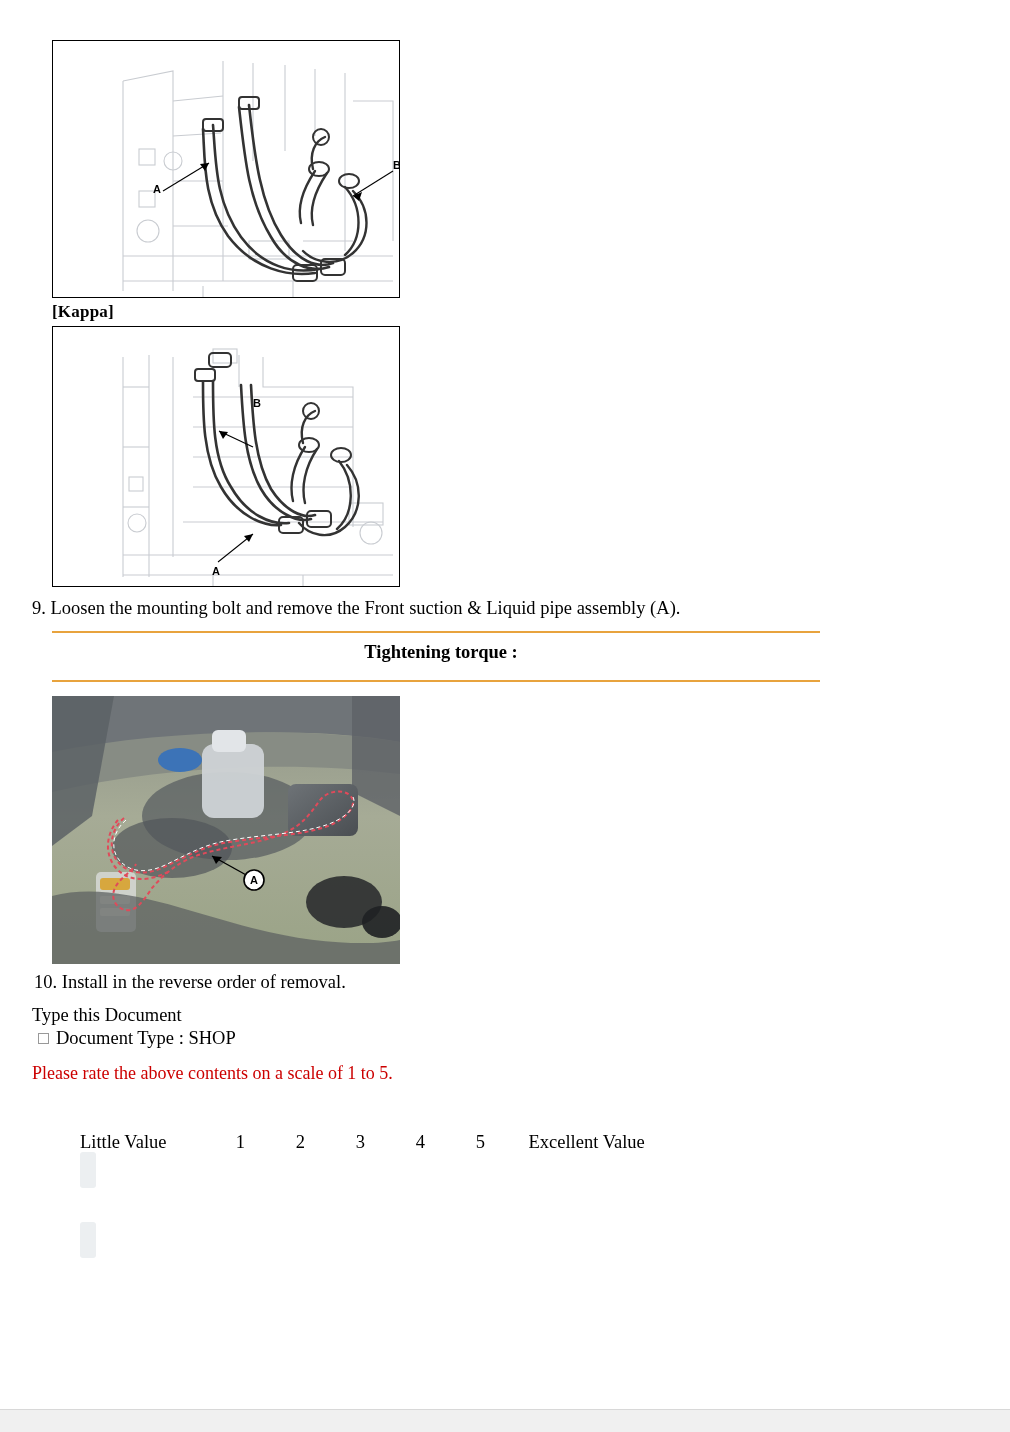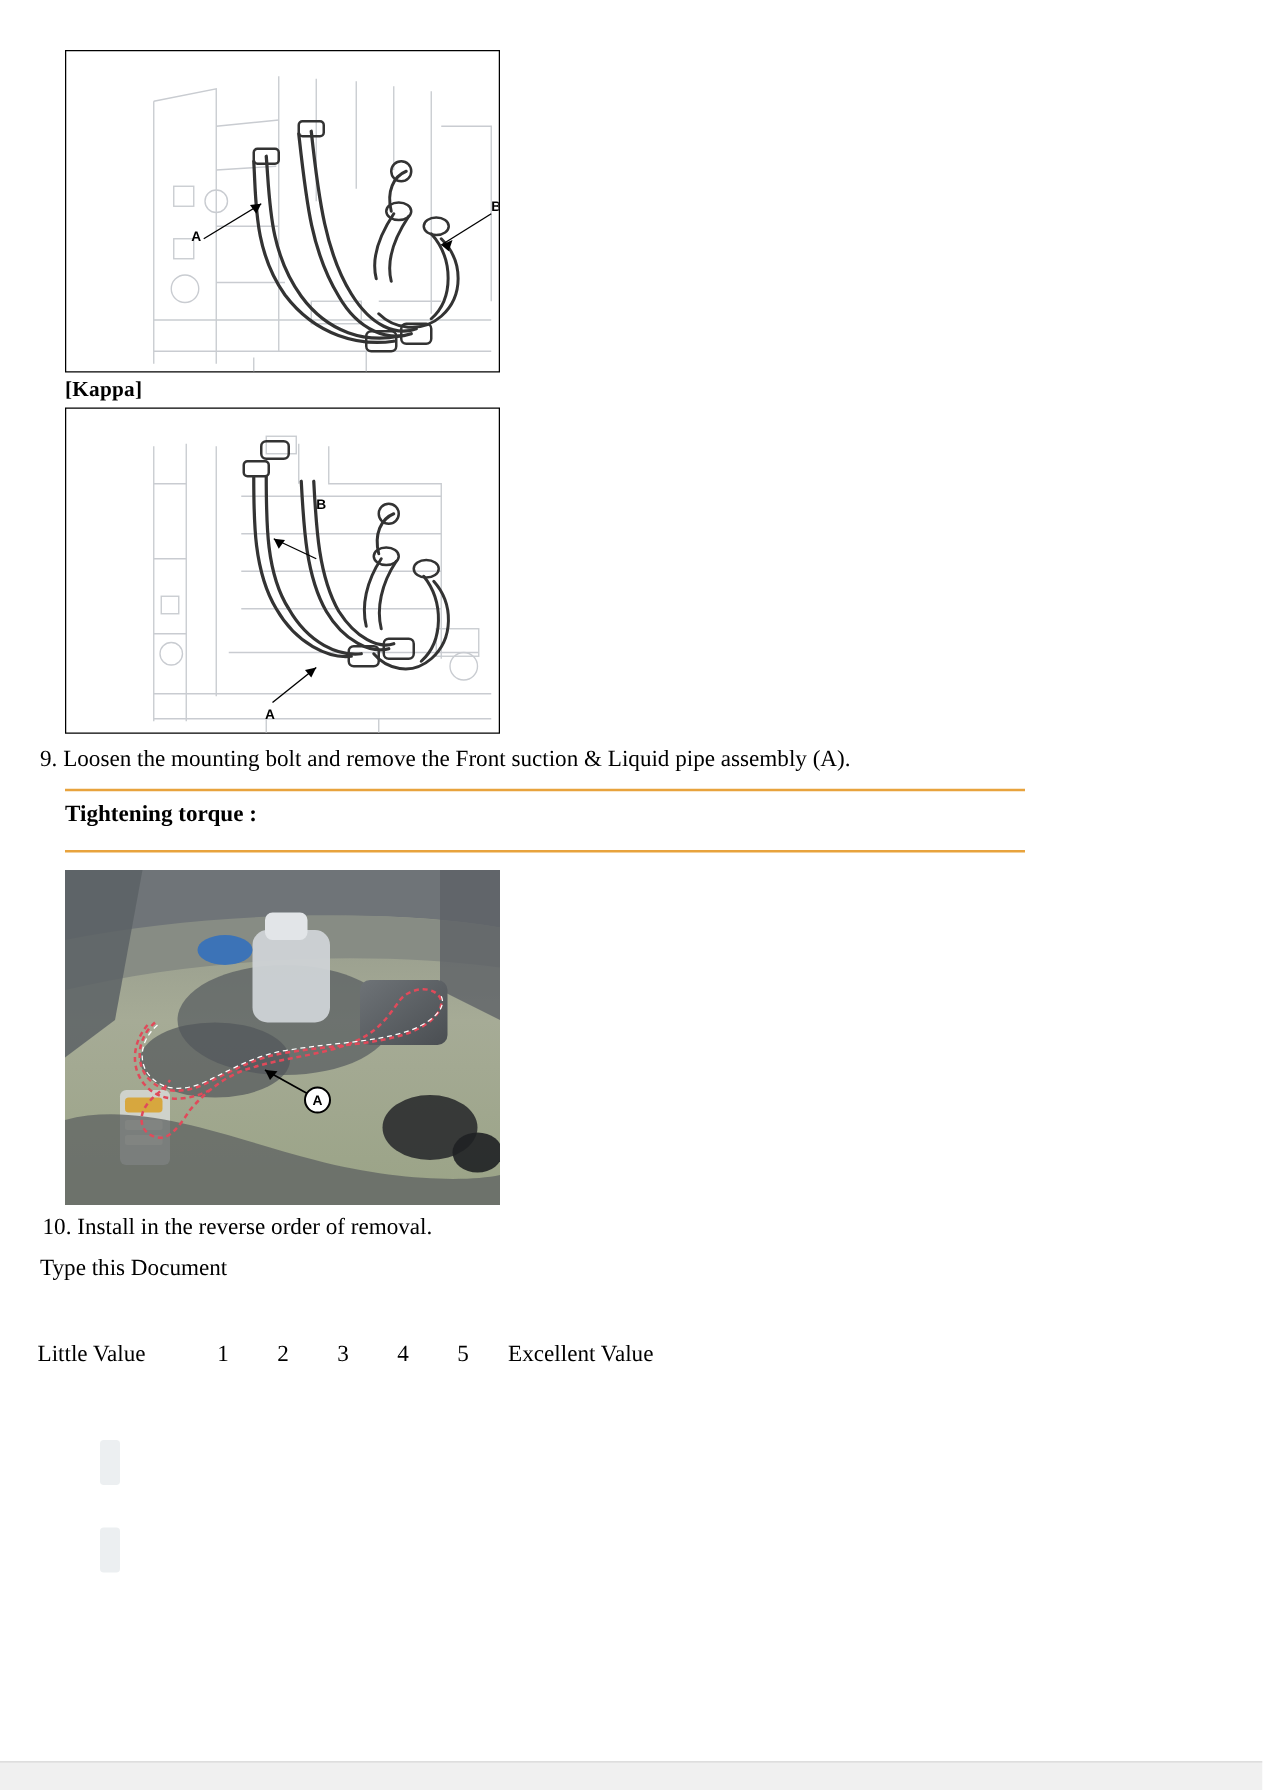--- a/index.html
+++ b/index.html
@@ -60,20 +60,21 @@
   
   .rule {
     border: none;
     border-top: 2px solid #e8a33d;
     margin: 10px 0 0 22px;
     width: 768px;
   }
   .torque {
     margin-left: 22px;
     padding: 7px 0 6px 0;
+    text-align: center;
   }
   .torque .t-title {
     font-weight: bold;
     font-size: 18.5px;
     line-height: 1.3;
   }
   .torque .t-val {
     font-size: 18.5px;
     line-height: 1.3;
   }
@@ -112,24 +113,25 @@
     background: #fff;
   }
   .please {
     color: #cc0000;
     font-size: 18px;
     margin-top: 14px;
     margin-left: 2px;
   }
   .scale-row {
     margin-top: 48px;
+    margin-left: 50px;
     font-size: 18.5px;
     display: flex;
     align-items: center;
-    gap: 0;
+    gap: 12px;
     position: relative;
   }
   .scale-row .lbl-left { margin-right: 38px; }
   .scale-row .numbox {
     width: 48px;
     text-align: center;
     display: inline-block;
   }
   .scale-row .lbl-right { margin-left: 12px; text-align: center; }
 
@@ -365,22 +367,27 @@
       </svg>
     </div>
 
     <div class="step" style="margin-top:6px;margin-left:4px;">
       <span class="num">10.</span>
       <span>Install in the reverse order of removal.</span>
     </div>
 
     <div class="rate-head">Type this Document</div>
 
-
-
+    <div class="chk-line">
+      <span class="chkbox"></span>
+      <span>Document Type : SHOP</span>
+    </div>
+
+
+    <div class="please">Please rate the above contents on a scale of 1 to 5.</div>
 
     <div class="scale-row">
       <span class="lbl-left">Little Value</span>
       <span class="numbox">1</span>
       <span class="numbox">2</span>
       <span class="numbox">3</span>
       <span class="numbox">4</span>
       <span class="numbox">5</span>
       <span class="lbl-right">Excellent Value</span>
     </div>

